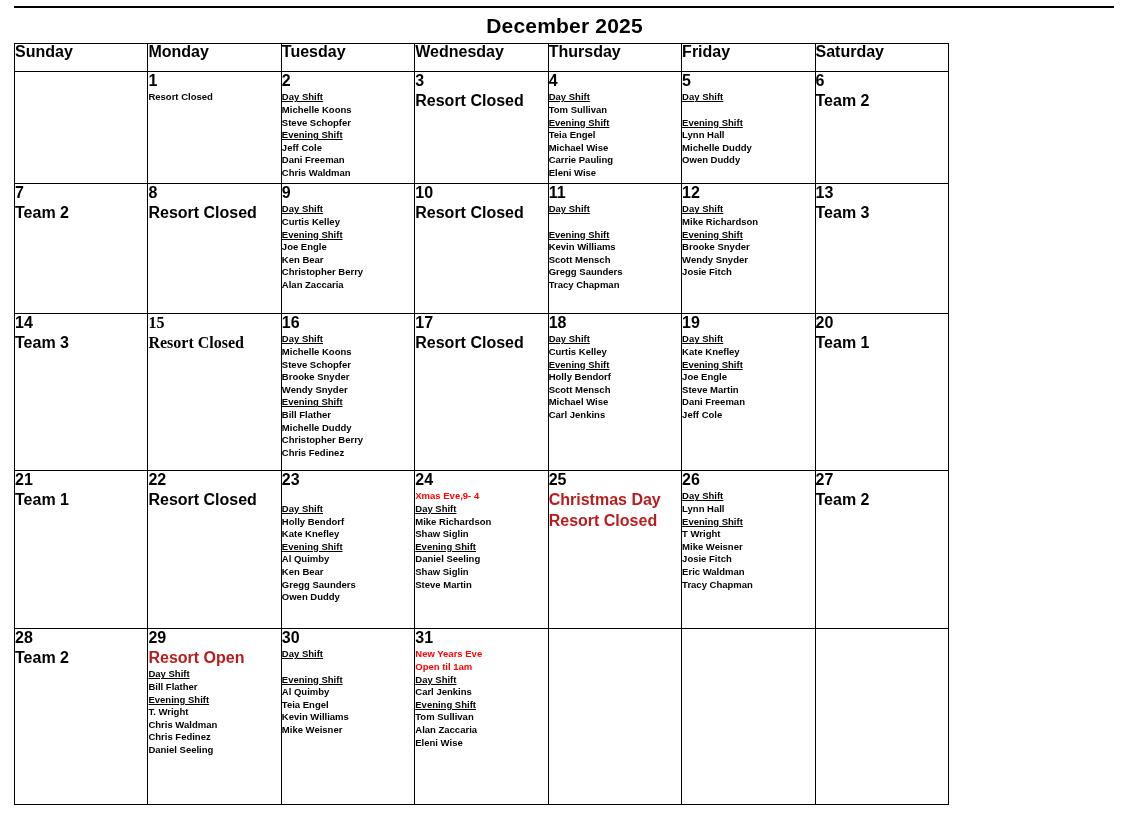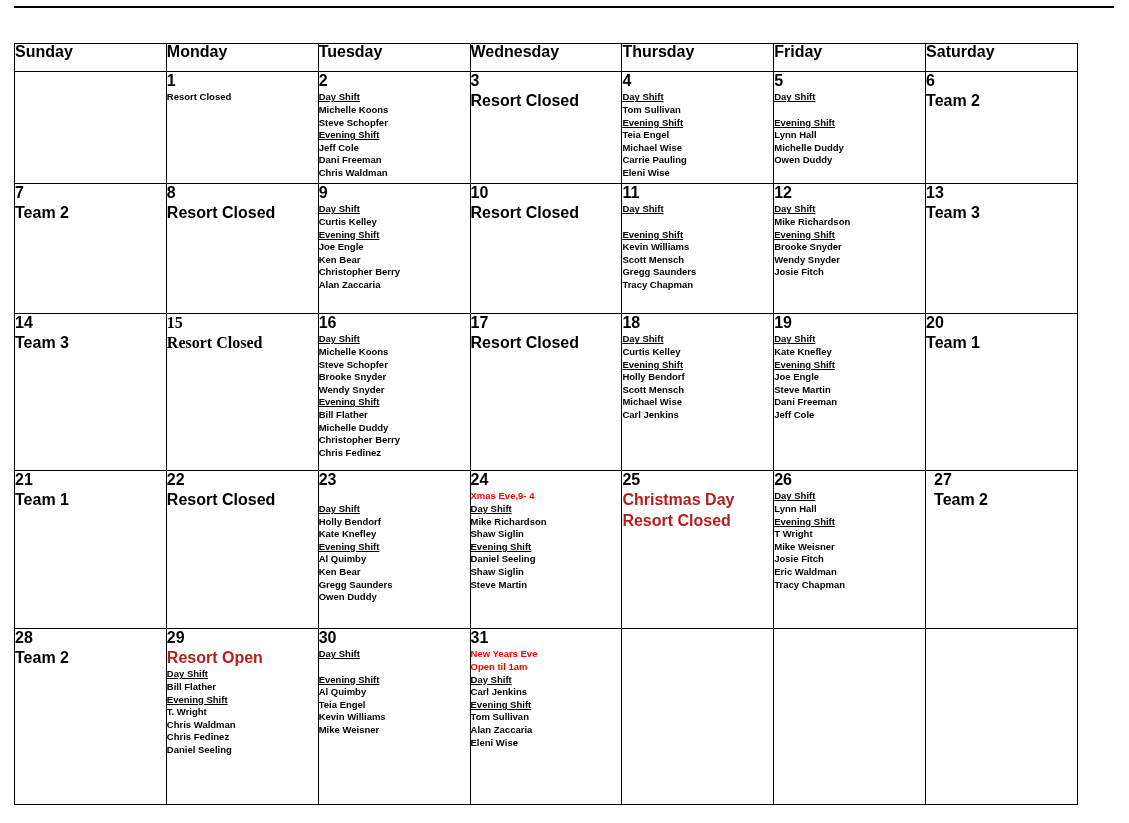--- a/index.html
+++ b/index.html
@@ -17,21 +17,21 @@
   }
 
   .cal-title{
     position:absolute;left:0;top:14px;width:1129px;
     text-align:center;
     font-size:21px;font-weight:bold;letter-spacing:.2px;
   }
 
   table.cal{
     position:absolute;left:14px;top:43px;
-    width:1064px;
+    width:935px;
     border-collapse:collapse;
     table-layout:fixed;
   }
   table.cal td, table.cal th{
     border:1.5px solid #000;
     vertical-align:top;
     padding:0;
   }
   th.dow{
     height:27px;
@@ -70,20 +70,21 @@
   tr.w4 td{height:157px;}
   tr.w5 td{height:175px;}
 </style>
 </head>
 <body>
 
 <div id="page">
 
   <div class="top-rule"></div>
 
+  <div class="cal-title">December 2025</div>
 
   <table class="cal">
     <thead>
       <tr>
         <th class="dow">Sunday</th>
         <th class="dow">Monday</th>
         <th class="dow">Tuesday</th>
         <th class="dow">Wednesday</th>
         <th class="dow">Thursday</th>
         <th class="dow">Friday</th>
@@ -274,21 +275,21 @@
             <div class="daynum">26</div>
             <div class="small hdr">Day Shift</div>
             <div class="small">Lynn Hall</div>
             <div class="small hdr">Evening Shift</div>
             <div class="small">T Wright</div>
             <div class="small">Mike Weisner</div>
             <div class="small">Josie Fitch</div>
             <div class="small">Eric Waldman</div>
             <div class="small">Tracy Chapman</div>
           </td>
-          <td class="day" style="width: 146px; padding-left: 8px;">
+          <td class="day" style="width: 146px;">
             <div class="daynum">27</div>
             <div class="big">Team 2</div>
           </td>
         </tr>
         <tr class="w5">
           <td class="day" style="width: 143px;">
             <div class="daynum">28</div>
             <div class="big">Team 2</div>
           </td>
           <td class="day" style="width: 171px;">

